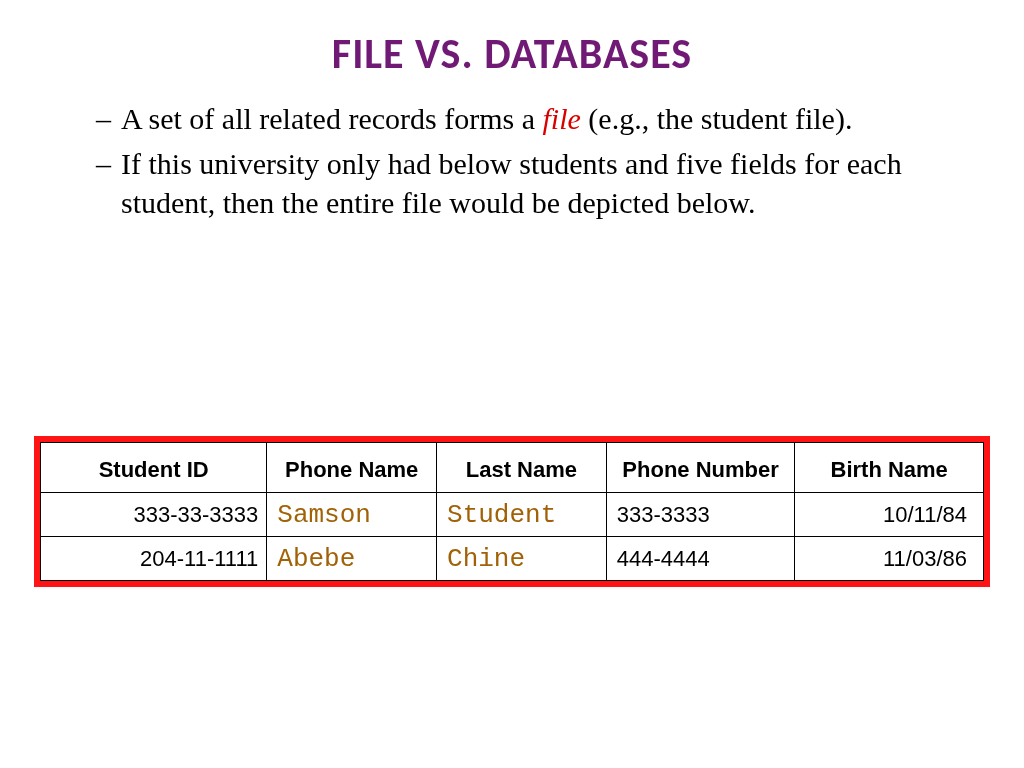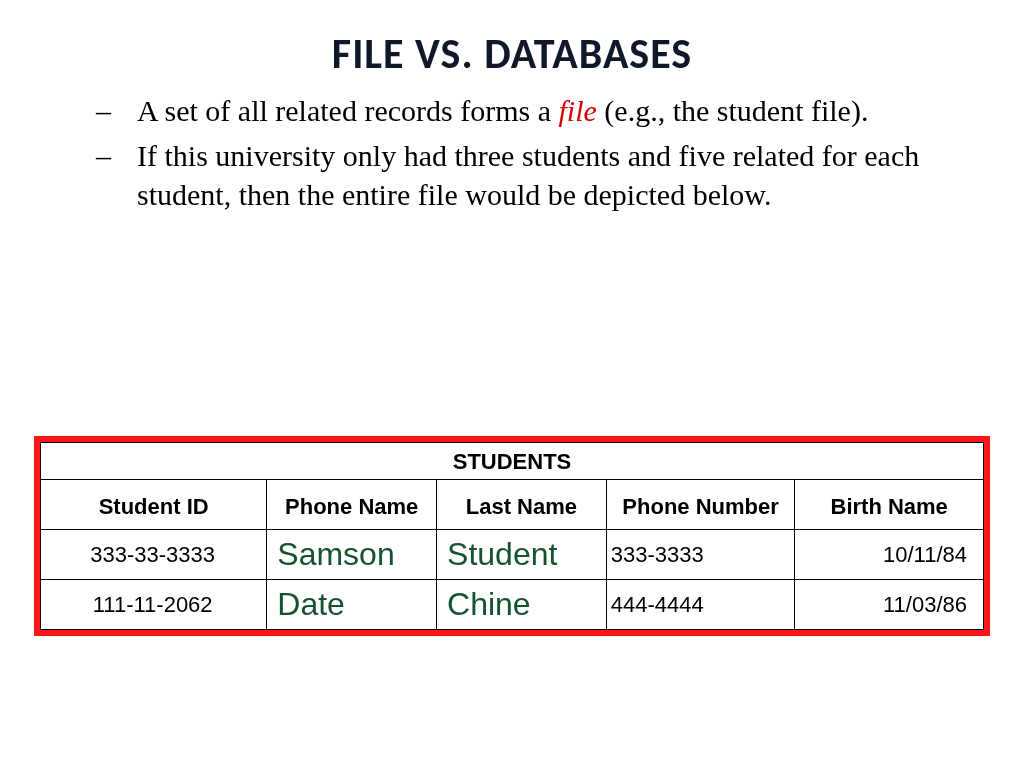--- a/index.html
+++ b/index.html
@@ -11,40 +11,40 @@
     position: relative;
     overflow: hidden;
   }
   .slide {
     padding: 28px 40px 0 40px;
   }
   .title {
     text-align: center;
     font-family: Calibri, "Segoe UI", Arial, sans-serif;
     font-size: 42px;
-    color: #0f172a;
+    color: #701a75;
     letter-spacing: 1px;
-    margin-bottom: 12px;
+    margin-bottom: 20px;
   }
   .bullets {
     padding-left: 56px;
     padding-right: 20px;
   }
   .bullet {
     display: flex;
     font-size: 30px;
     line-height: 1.3;
     color: #000;
     margin-bottom: 6px;
   }
   .dash {
     flex: 0 0 auto;
     margin-right: 10px;
   }
-  .bt { flex: 1 1 auto; margin-left: 16px; }
+  .bt { flex: 1 1 auto; }
   .kw {
     color: #d90000;
     font-style: italic;
   }
   .table-wrap {
     position: absolute;
     left: 34px;
     top: 436px;
     width: 956px;
     border: 6px solid #fe1414;
@@ -72,27 +72,27 @@
     font-size: 22px;
     padding: 14px 6px 10px 6px;
     line-height: 1.15;
   }
   td {
     font-size: 22px;
     padding: 6px 8px 6px 8px;
     height: 44px;
   }
   .name-cell {
-    font-family: Liberation Sans, sans-serif;
-    color: #14532d;
-    font-size: 32px;
+    font-family: Liberation Mono, monospace;
+    color: #a16207;
+    font-size: 26px;
     padding-left: 10px;
   }
-  .sid-cell { text-align: center; padding-left: 6px; }
-  .phone-cell { text-align: left; padding-left: 4px; }
+  .sid-cell { text-align: right; padding-left: 6px; }
+  .phone-cell { text-align: left; padding-left: 10px; }
   .bdate-cell { text-align: right; padding-right: 16px; }
   col.c1 { width: 24%; }
   col.c2 { width: 18%; }
   col.c3 { width: 18%; }
   col.c4 { width: 20%; }
   col.c5 { width: 20%; }
 </style>
 </head>
 <body>
 
@@ -102,57 +102,54 @@
   <div class="bullets">
     <div class="bullet">
       <span class="dash">–</span>
       <span class="bt">
         <span>A set of all related records forms a </span><span class="kw">file</span><span> (e.g., the student file).</span>
       </span>
     </div>
     <div class="bullet">
       <span class="dash">–</span>
       <span class="bt">
-        <span>If this university only had three students and five related for each student, then the entire file would be depicted below.</span><span class="kw"></span><span></span>
+        <span>If this university only had below students and five fields for each student, then the entire file would be depicted below.</span><span class="kw"></span><span></span>
       </span>
     </div>
   </div>
 </div>
 
 <div class="table-wrap">
   <table>
     <colgroup>
       <col class="c1">
         <col class="c2">
         <col class="c3">
         <col class="c4">
         <col class="c5">
     </colgroup>
     <thead>
-      <tr>
-        <th class="hdr-title" colspan="5">STUDENTS</th>
-      </tr>
       <tr>
         <th class="colhdr">Student ID</th>
         <th class="colhdr">Phone Name</th>
         <th class="colhdr">Last Name</th>
         <th class="colhdr">Phone Number</th>
         <th class="colhdr">Birth Name</th>
       </tr>
     </thead>
     <tbody>
       <tr>
         <td class="sid-cell">333-33-3333</td>
         <td class="name-cell">Samson</td>
         <td class="name-cell">Student</td>
         <td class="phone-cell">333-3333</td>
         <td class="bdate-cell">10/11/84</td>
       </tr>
       <tr>
-        <td class="sid-cell">111-11-2062</td>
-        <td class="name-cell">Date</td>
+        <td class="sid-cell">204-11-1111</td>
+        <td class="name-cell">Abebe</td>
         <td class="name-cell">Chine</td>
         <td class="phone-cell">444-4444</td>
         <td class="bdate-cell">11/03/86</td>
       </tr>
     </tbody>
   </table>
 </div>
 
 </body></html>

